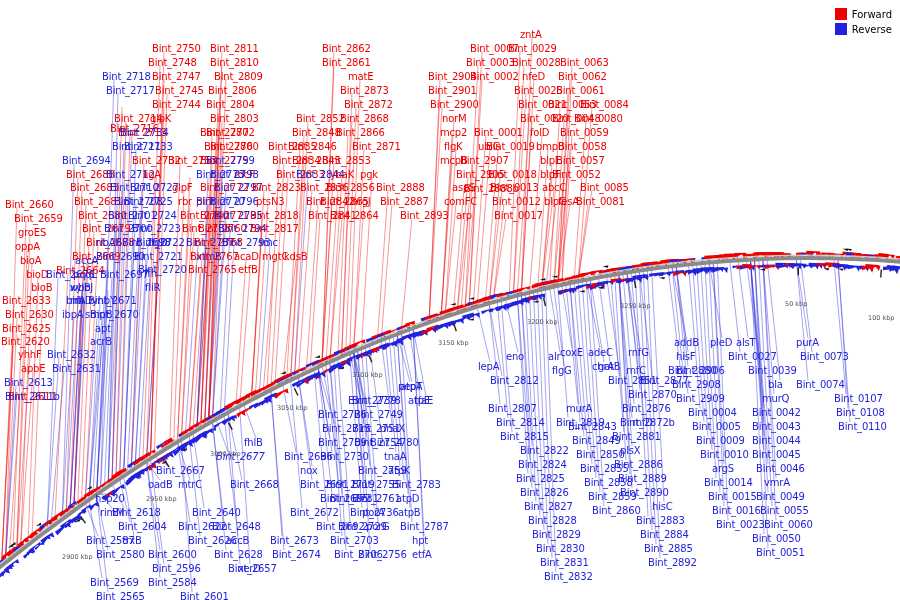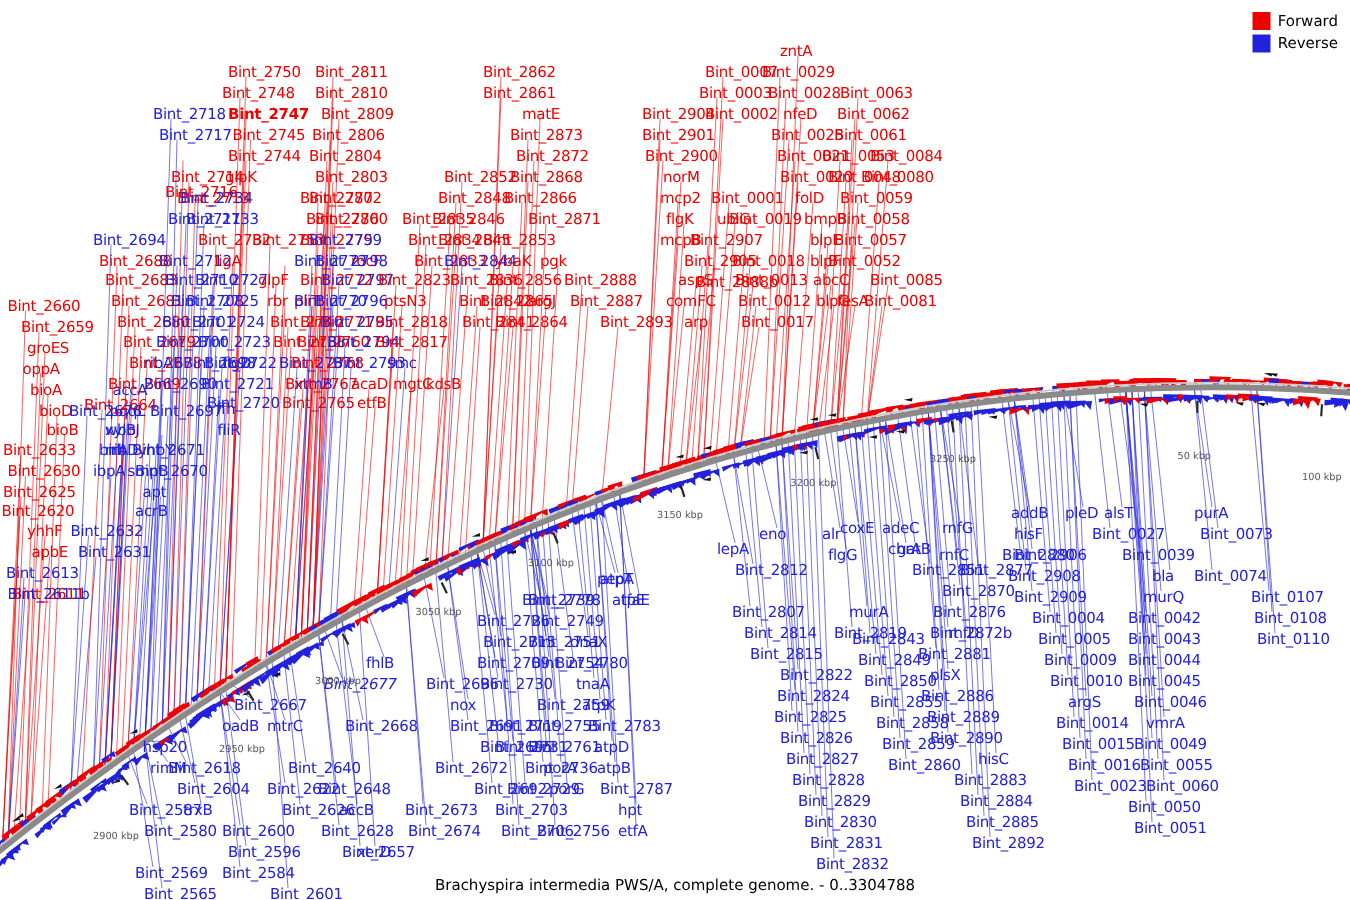--- a/index.html
+++ b/index.html
@@ -941,21 +941,21 @@
       <div class="lbl rev" style="left: 128px; top: 211px;">Bint_2724</div>
       <div class="lbl rev" style="left: 124px; top: 197px;">Bint_2725</div>
       <div class="lbl rev" style="left: 130px; top: 183px;">Bint_2727</div>
       <div class="lbl fwd" style="left: 143px; top: 170px;">ligA</div>
       <div class="lbl fwd" style="left: 132px; top: 156px;">Bint_2732</div>
       <div class="lbl rev" style="left: 124px; top: 142px;">Bint_2733</div>
       <div class="lbl rev" style="left: 120px; top: 128px;">Bint_2734</div>
       <div class="lbl fwd" style="left: 150px; top: 114px;">glpK</div>
       <div class="lbl fwd" style="left: 152px; top: 100px;">Bint_2744</div>
       <div class="lbl fwd" style="left: 155px; top: 86px;">Bint_2745</div>
-      <div class="lbl fwd" style="left: 152px; top: 72px; font-weight: bold;">Bint_2747</div>
+      <div class="lbl fwd" style="left: 152px; top: 72px;">Bint_2747</div>
       <div class="lbl fwd" style="left: 148px; top: 58px;">Bint_2748</div>
       <div class="lbl fwd" style="left: 152px; top: 44px;">Bint_2750</div>
       <div class="lbl fwd" style="left: 168px; top: 156px;">Bint_2753</div>
       <div class="lbl fwd" style="left: 186px; top: 170px; padding-left: 48px;">rocF</div>
       <div class="lbl fwd" style="left: 172px; top: 183px;">glpF</div>
       <div class="lbl fwd" style="left: 178px; top: 197px;">rbr</div>
       <div class="lbl fwd" style="left: 196px; top: 197px;">pliT</div>
       <div class="lbl fwd" style="left: 180px; top: 211px;">Bint_2740</div>
       <div class="lbl fwd" style="left: 182px; top: 224px;">Bint_2738</div>
       <div class="lbl rev" style="left: 186px; top: 238px;">Bint_2737</div>
@@ -1250,14 +1250,13 @@
     <div class="legend-row">
       <span class="swatch" style="background: rgb(238, 0, 0);"></span>
       <span class="legend-text">Forward</span>
     </div>
     <div class="legend-row">
       <span class="swatch" style="background: rgb(34, 34, 221);"></span>
       <span class="legend-text">Reverse</span>
     </div>
   </div>
 
-  <div id="caption">Brachyspira intermedia PWS/A, complete genome. - 0..3304788</div>
 </div>
 
 </body></html>

